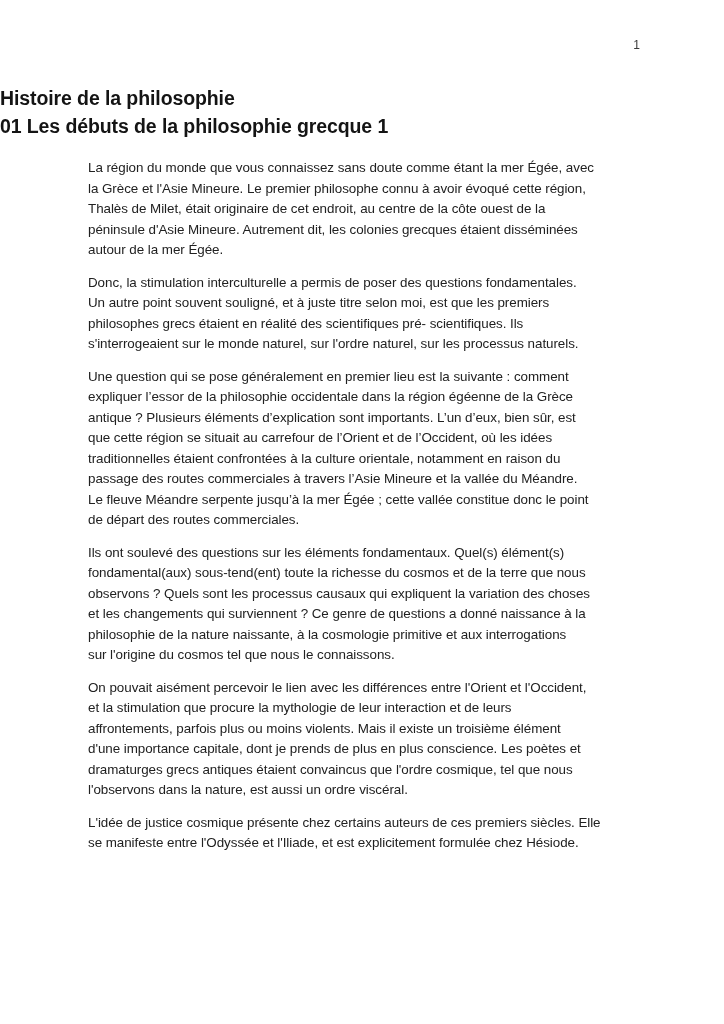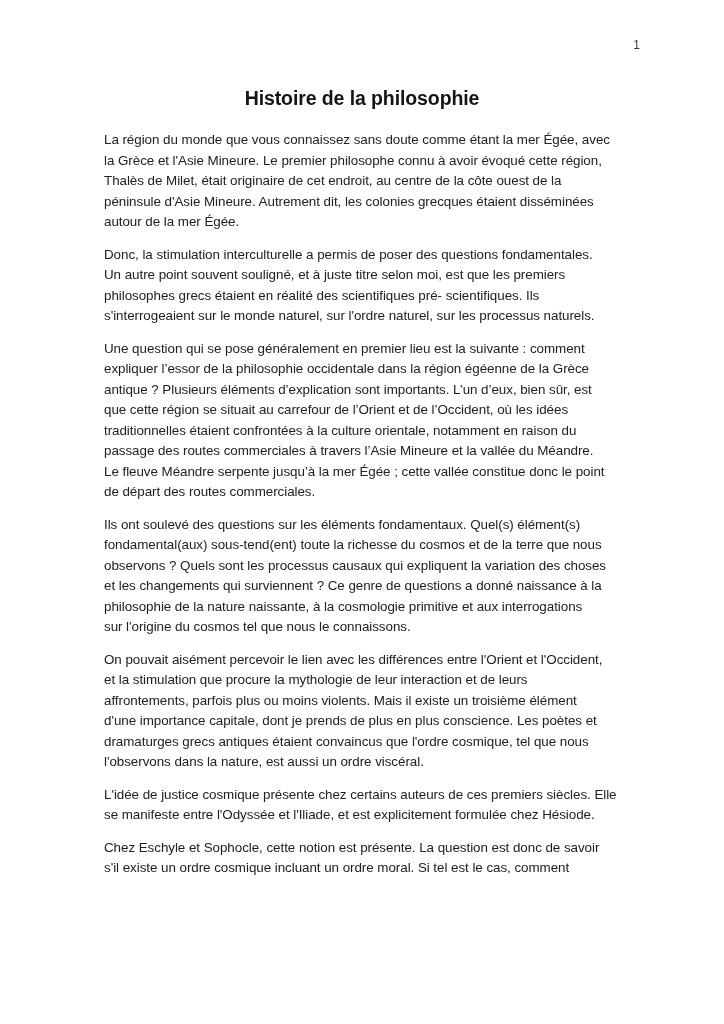--- a/index.html
+++ b/index.html
@@ -20,48 +20,49 @@
   .page-number {
     position: absolute;
     top: 38px;
     right: 84px;
     font-size: 12px;
     line-height: 14px;
     color: #3a3a3a;
   }
   .doc-title {
     margin-top: 84px;
-    text-align: center;
+    text-align: left;
     font-weight: bold;
     font-size: 19.5px;
     line-height: 28px;
     color: #141414;
     letter-spacing: -0.1px;
   }
   .doc-body {
     margin: 18px 72px 0 88px;
     font-size: 13.4px;
     line-height: 20.5px;
     color: #212121;
     letter-spacing: -0.05px;
   }
   .para {
-    margin: 0 0 12px 16px;
+    margin: 0 0 12px 0;
     white-space: pre; 
   }
 </style>
 </head>
 <body>
 
 <div class="page">
 
   <div class="page-number">1</div>
 
   <div class="doc-title">
     <div>Histoire de la philosophie</div>
+    <div>01 Les débuts de la philosophie grecque 1</div>
   </div>
 
   <div class="doc-body">
     <p class="para">La région du monde que vous connaissez sans doute comme étant la mer Égée, avec
 la Grèce et l'Asie Mineure. Le premier philosophe connu à avoir évoqué cette région,
 Thalès de Milet, était originaire de cet endroit, au centre de la côte ouest de la
 péninsule d'Asie Mineure. Autrement dit, les colonies grecques étaient disséminées
 autour de la mer Égée.</p>
     <p class="para">Donc, la stimulation interculturelle a permis de poser des questions fondamentales.
 Un autre point souvent souligné, et à juste titre selon moi, est que les premiers
@@ -82,17 +83,15 @@
 philosophie de la nature naissante, à la cosmologie primitive et aux interrogations
 sur l'origine du cosmos tel que nous le connaissons.</p>
     <p class="para">On pouvait aisément percevoir le lien avec les différences entre l'Orient et l'Occident,
 et la stimulation que procure la mythologie de leur interaction et de leurs
 affrontements, parfois plus ou moins violents. Mais il existe un troisième élément
 d'une importance capitale, dont je prends de plus en plus conscience. Les poètes et
 dramaturges grecs antiques étaient convaincus que l'ordre cosmique, tel que nous
 l'observons dans la nature, est aussi un ordre viscéral.</p>
     <p class="para">L'idée de justice cosmique présente chez certains auteurs de ces premiers siècles. Elle
 se manifeste entre l'Odyssée et l'Iliade, et est explicitement formulée chez Hésiode.</p>
-    <p class="para">Chez Eschyle et Sophocle, cette notion est présente. La question est donc de savoir
-s'il existe un ordre cosmique incluant un ordre moral. Si tel est le cas, comment</p>
   </div>
 
 </div>
 
 </body></html>

